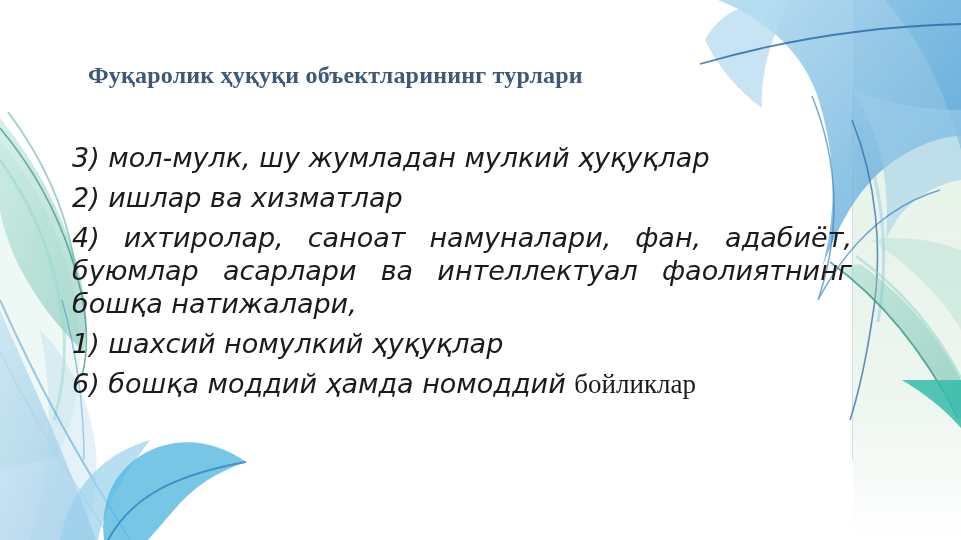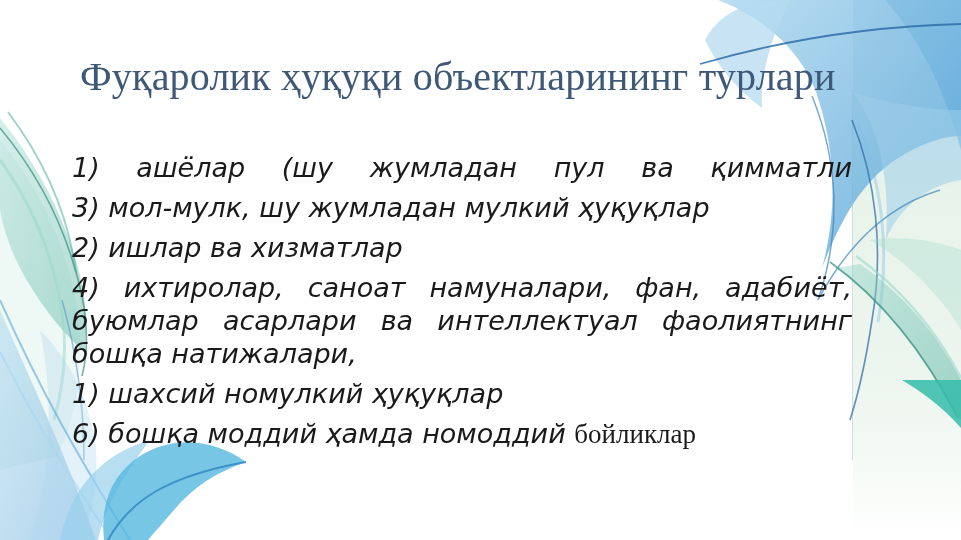--- a/index.html
+++ b/index.html
@@ -8,24 +8,24 @@
     width:961px;height:540px;
     background:var(--bg,#fff);
     overflow:hidden;
     font-family:"DejaVu Sans",sans-serif;
   }
   .bg{position:absolute;left:0;top:0;width:961px;height:540px;}
   .content{
     position:absolute;left:72px;top:46px;width:780px;z-index:2;
   }
   .title{
-    margin:8px;
+    margin:16px;
     font-family:"Liberation Serif",serif;
-    font-weight:normal;
-    font-size:40px;
+    font-weight:bold;
+    font-size:24px;
     line-height:1.15;
     letter-spacing:0.2px;
     color:var(--title-color,#3E5877);
     white-space:nowrap;
   }
   .body{
     margin-top:51px;
     font-size:27px;
     font-style:italic;
     color:var(--body-color,#1a1a1a);
@@ -108,21 +108,20 @@
       <path d="M856,256 C900,288 936,330 961,378" style="stroke:var(--teal-light)" stroke-width="2.5" fill="none" opacity="0.6"></path>
       <path d="M902,380 C922,392 944,408 961,428 L961,380 Z" style="fill:var(--teal-corner)" opacity="0.85"></path>
       <path d="M870,240 C910,264 944,300 961,330 L961,250 C930,238 898,236 870,240 Z" style="fill:var(--teal-light)" opacity="0.3"></path>
     </g>
   </svg>
 
   <div class="content">
     <h1 class="title">Фуқаролик ҳуқуқи объектларининг турлари</h1>
     <div class="body">
         <div class="item">
-          <div class="line fill"><span class="seg-sans">1) ашёлар (шу жумладан пул ва қимматли</span></div>
         </div>
         <div class="item">
           <div class="line"><span class="seg-sans">3) мол-мулк, шу жумладан мулкий ҳуқуқлар</span></div>
         </div>
         <div class="item">
           <div class="line"><span class="seg-sans">2) ишлар ва хизматлар</span></div>
         </div>
         <div class="item">
           <div class="line fill"><span class="seg-sans">4) ихтиролар, саноат намуналари, фан, адабиёт,</span></div>
           <div class="line fill"><span class="seg-sans">буюмлар асарлари ва интеллектуал фаолиятнинг</span></div>

